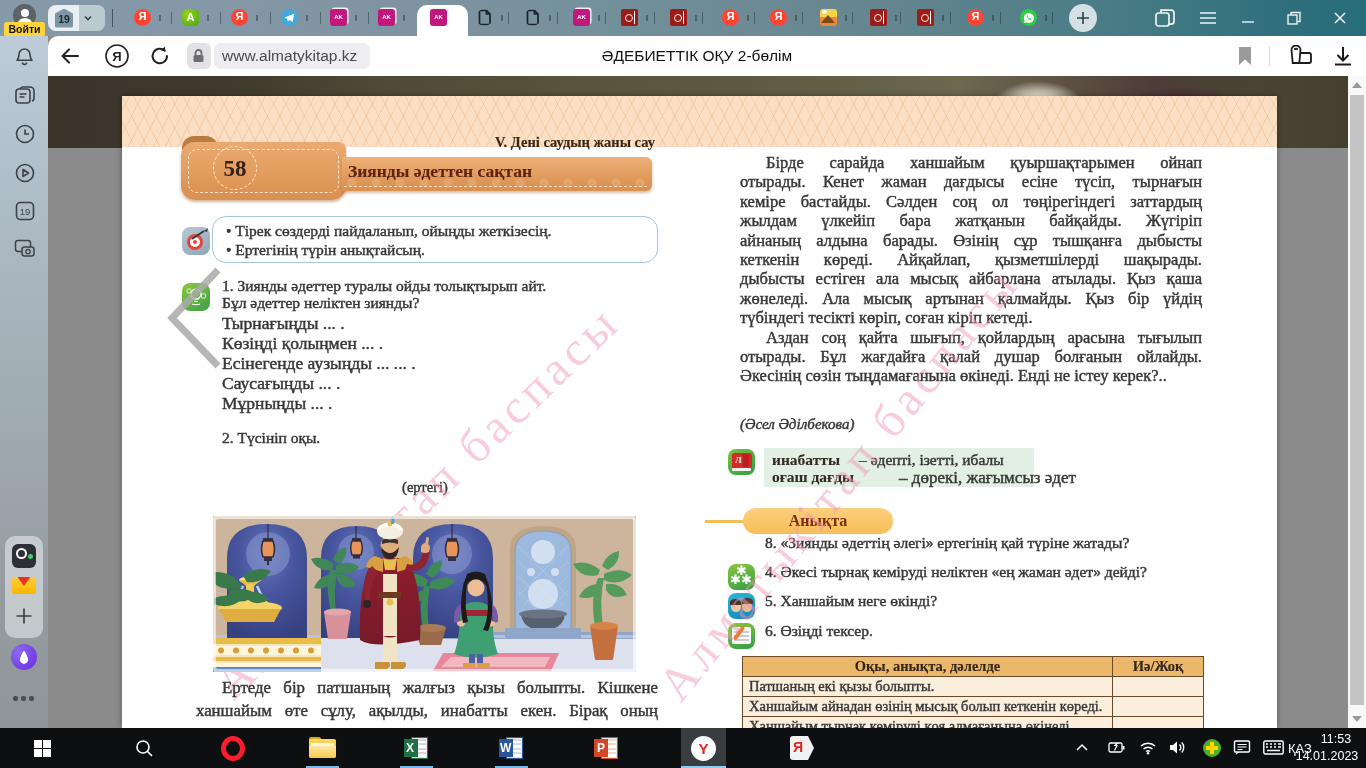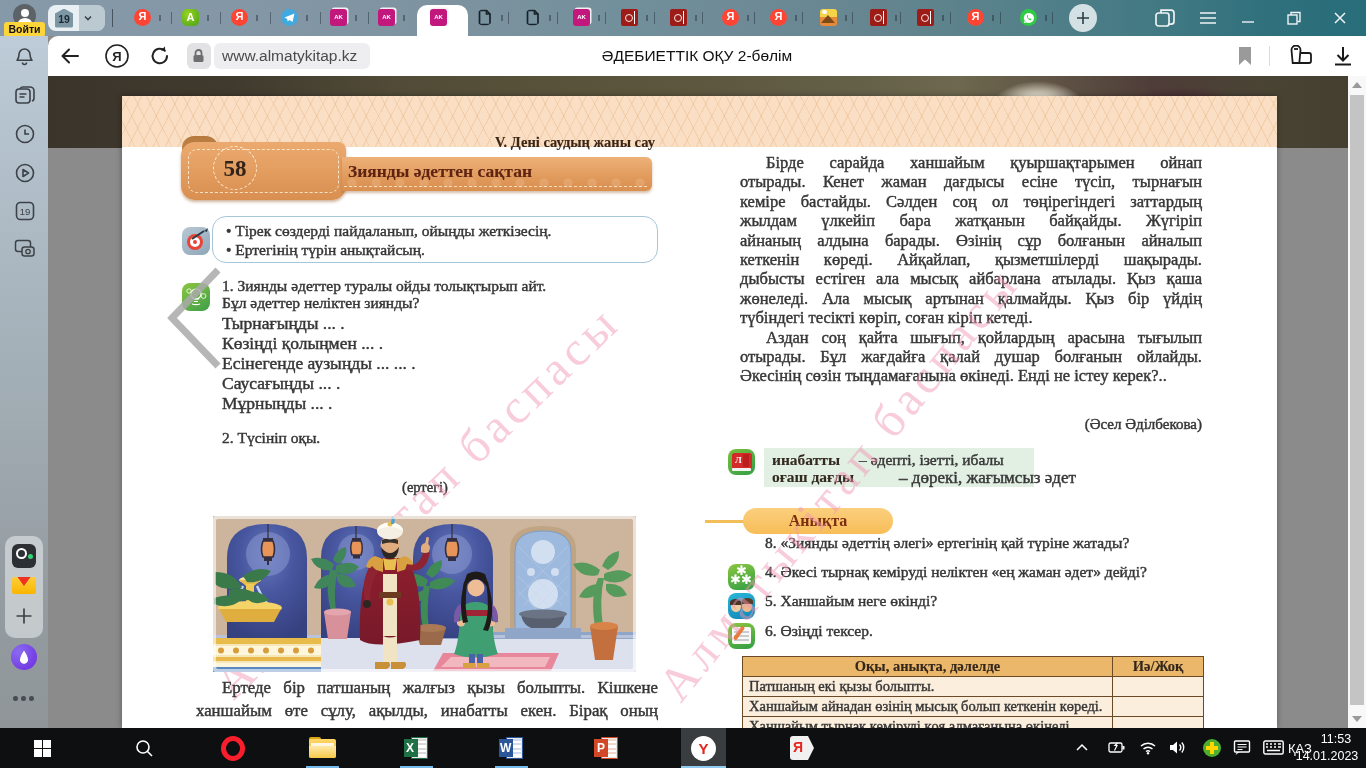--- a/index.html
+++ b/index.html
@@ -311,30 +311,30 @@
         <div class="jline">ханшайым өте сұлу, ақылды, инабатты екен. Бірақ оның</div>
       </div>
 <svg style="position:absolute;left:40px;top:170px" width="70" height="110" viewBox="0 0 70 110">
         <path d="M56 4 L10 52 L56 100" fill="none" stroke="#a9a9a9" stroke-width="7" opacity="0.85"></path>
       </svg>
 <div class="bk" style="left:618px;top:57px;width:462px;font-size:16.5px;line-height:19.4px">
         <div class="jline" style="text-indent:26px">Бірде сарайда ханшайым қуыршақтарымен ойнап</div>
         <div class="jline">отырады. Кенет жаман дағдысы есіне түсіп, тырнағын</div>
         <div class="jline">кеміре бастайды. Сәлден соң ол төңірегіндегі заттардың</div>
         <div class="jline">жылдам үлкейіп бара жатқанын байқайды. Жүгіріп</div>
-        <div class="jline">айнаның алдына барады. Өзінің сұр болғанын айналып</div>
+        <div class="jline">айнаның алдына барады. Өзінің сұр тышқанға дыбысты</div>
         <div class="jline">кеткенін көреді. Айқайлап, қызметшілерді шақырады.</div>
         <div class="jline">дыбысты естіген ала мысық айбарлана атылады. Қыз қаша</div>
         <div class="jline">жөнеледі. Ала мысық артынан қалмайды. Қыз бір үйдің</div>
         <div>түбіндегі тесікті көріп, соған кіріп кетеді.</div>
         <div class="jline" style="text-indent:26px">Аздан соң қайта шығып, қойлардың арасына тығылып</div>
         <div class="jline">отырады. Бұл жағдайға қалай душар болғанын ойлайды.</div>
         <div>Әкесінің сөзін тыңдамағанына өкінеді. Енді не істеу керек?..</div>
       </div>
-<div class="bk" style="left:618px;top:320px;width:462px;text-align:right;font-size:15px">(Әсел Әділбекова)</div>
+<div class="bk" style="left:618px;top:320px;width:462px;text-align:left;font-style:italic;font-size:15px">(Әсел Әділбекова)</div>
 <div style="position:absolute;left:642px;top:352px;width:270px;height:39px;background:#e2efe3"></div>
 <div class="bk bkb" style="left:650px;top:355px;font-size:15.5px">инабатты</div>
 <div class="bk" style="left:737px;top:355px;font-size:15.5px">– әдепті, ізетті, ибалы</div>
 <div class="bk bkb" style="left:650px;top:372px;font-size:15.5px">оғаш дағды</div>
 <div class="bk" style="left:777px;top:372px;font-size:17px">– дөрекі, жағымсыз әдет</div>
 <div class="icon" style="left:606px;top:353px;width:27px;height:26px;background:linear-gradient(145deg,#7cc13f,#2f9e45)">
  <span style="position:absolute;left:3.5px;top:3.5px;width:20px;height:16px;background:#d42a28;border-radius:2.5px"></span>
  <span style="position:absolute;left:7px;top:6px;color:#fff;font-size:9px;font-weight:bold;font-family:'Liberation Serif'">Л</span>
  <span style="position:absolute;left:15px;top:5px;width:6px;height:13px;background:#b91f1e;border-radius:1px"></span>
  <span style="position:absolute;left:4px;top:18.5px;width:19px;height:3.5px;background:#f2f2f2;border-radius:1px"></span>

